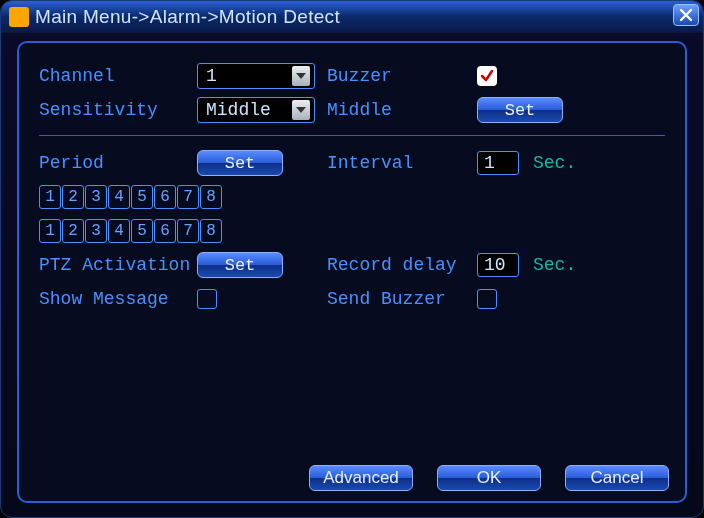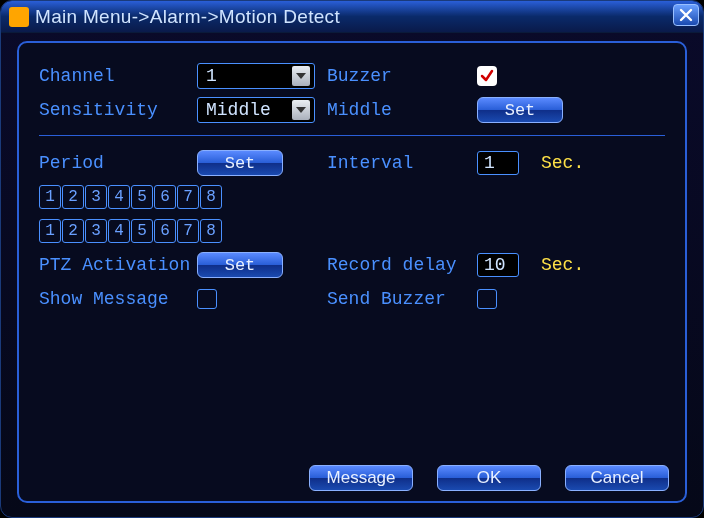--- a/index.html
+++ b/index.html
@@ -137,21 +137,21 @@
     background:#000;
     border:1px solid #4a90ff;
     border-radius:3px;
     height:24px;
     width:42px;
     color:#d0e4ff;
     text-align:left;
     padding-left:6px;
     display:flex; align-items:center;
   }
-  .suffix { color:#fde047; margin-left:16px; }
+  .suffix { color:#14b8a6; margin-left:8px; }
   .footer {
     position:absolute;
     right: 16px; bottom: 10px;
     display:flex; gap:24px;
   }
   .footer .btn { width: 104px; }
 </style>
 </head>
 <body>
 
@@ -270,19 +270,19 @@
           <div class="chk dark"></div>
         </div>
       <div class="label2">Send Buzzer</div>
       <div class="ctrl2">
           <div class="chk dark"></div>
         </div>
     </div>
 
 
     <div class="footer">
-      <div class="btn">Message</div>
+      <div class="btn">Advanced</div>
       <div class="btn">OK</div>
       <div class="btn">Cancel</div>
     </div>
 
   </div>
 </div>
 
 </body></html>

